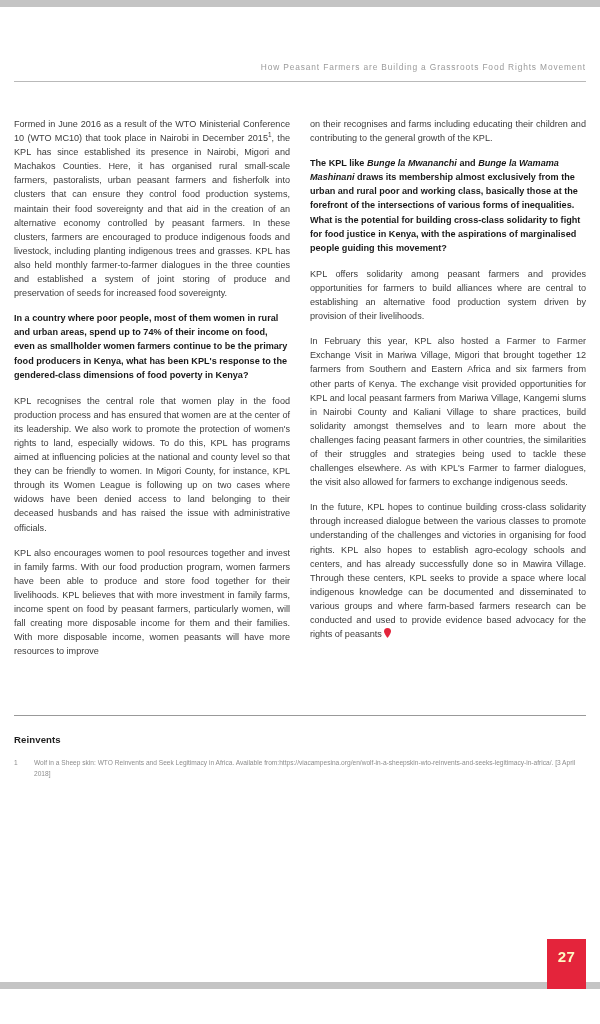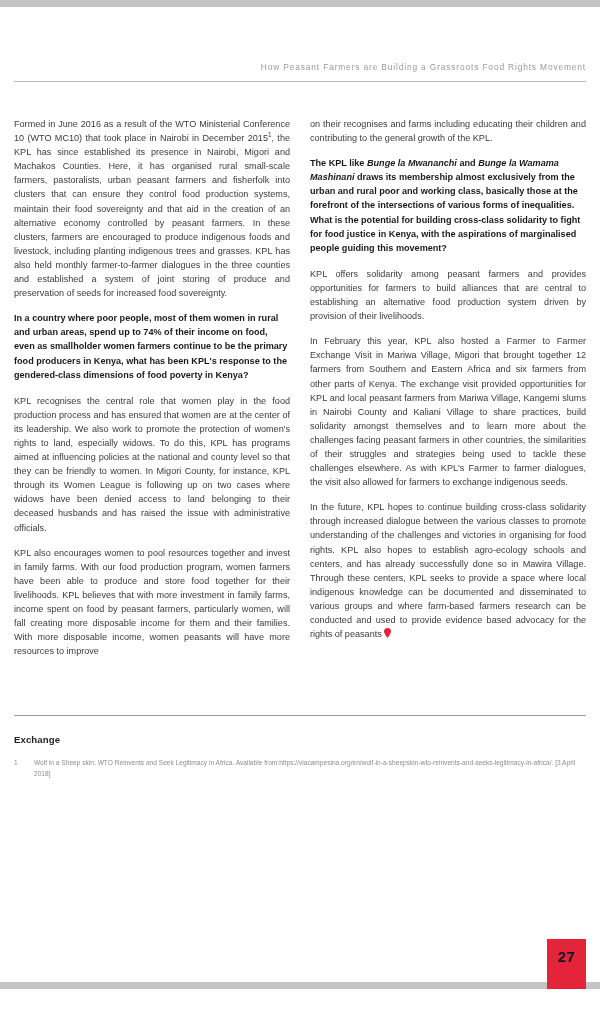--- a/index.html
+++ b/index.html
@@ -147,21 +147,21 @@
   }
 
   
   .page-badge {
     position: absolute;
     top: 932px;
     left: 547px;
     width: 39px;
     height: 50px;
     background: #e4243b;
-    color: #0f172a;
+    color: #fef9c3;
     font-size: 15px;
     font-weight: bold;
     display: flex;
     align-items: flex-start;
     justify-content: center;
     padding-top: 9px;
     box-sizing: border-box;
     letter-spacing: 0.5px;
   }
 </style>
@@ -187,35 +187,35 @@
       <p>KPL recognises the central role that women play in the food production process and has ensured that women are at the center of its leadership. We also work to promote the protection of women's rights to land, especially widows. To do this, KPL has programs aimed at influencing policies at the national and county level so that they can be friendly to women. In Migori County, for instance, KPL through its Women League is following up on two cases where widows have been denied access to land belonging to their deceased husbands and has raised the issue with administrative officials.</p>
 
       <p>KPL also encourages women to pool resources together and invest in family farms. With our food production program, women farmers have been able to produce and store food together for their livelihoods. KPL believes that with more investment in family farms, income spent on food by peasant farmers, particularly women, will fall creating more disposable income for them and their families. With more disposable income, women peasants will have more resources to improve</p>
     </div>
 
     <div class="col">
       <p>on their recognises and farms including educating their children and contributing to the general growth of the KPL.</p>
 
       <p class="q"><span>The KPL like </span><i>Bunge la Mwananchi</i><span> and </span><i>Bunge la Wamama Mashinani</i><span> draws its membership almost exclusively from the urban and rural poor and working class, basically those at the forefront of the intersections of various forms of inequalities. What is the potential for building cross-class solidarity to fight for food justice in Kenya, with the aspirations of marginalised people guiding this movement?</span></p>
 
-      <p>KPL offers solidarity among peasant farmers and provides opportunities for farmers to build alliances that are central to establishing an alternative food production system driven by provision of their livelihoods.</p>
+      <p>KPL offers solidarity among peasant farmers and provides opportunities for farmers to build alliances where are central to establishing an alternative food production system driven by provision of their livelihoods.</p>
 
       <p>In February this year, KPL also hosted a Farmer to Farmer Exchange Visit in Mariwa Village, Migori that brought together 12 farmers from Southern and Eastern Africa and six farmers from other parts of Kenya. The exchange visit provided opportunities for KPL and local peasant farmers from Mariwa Village, Kangemi slums in Nairobi County and Kaliani Village to share practices, build solidarity amongst themselves and to learn more about the challenges facing peasant farmers in other countries, the similarities of their struggles and strategies being used to tackle these challenges elsewhere. As with KPL's Farmer to farmer dialogues, the visit also allowed for farmers to exchange indigenous seeds.</p>
 
       <p><span>In the future, KPL hopes to continue building cross-class solidarity through increased dialogue between the various classes to promote understanding of the challenges and victories in organising for food rights. KPL also hopes to establish agro-ecology schools and centers, and has already successfully done so in Mawira Village. Through these centers, KPL seeks to provide a space where local indigenous knowledge can be documented and disseminated to various groups and where farm-based farmers research can be conducted and used to provide evidence based advocacy for the rights of peasants</span><span class="endmark">
            <svg width="7" height="10" viewBox="0 0 7 10" aria-hidden="true">
               <path d="M3.5 10 C3.5 10 7 5.4 7 3.5 A3.5 3.5 0 0 0 0 3.5 C0 5.4 3.5 10 3.5 10 Z" fill="#e4243b"></path>
             </svg>
          </span></p>
     </div>
 
   </div>
 
   <div class="footnote-rule"></div>
-  <div class="footnotes-title">Exchange</div>
+  <div class="footnotes-title">Reinvents</div>
 
   <div class="footnote-list">
     <div class="footnote-item">
       <div class="footnote-num">1</div>
       <div class="footnote-text">Wolf in a Sheep skin: WTO Reinvents and Seek Legitimacy in Africa. Available from:https://viacampesina.org/en/wolf-in-a-sheepskin-wto-reinvents-and-seeks-legitimacy-in-africa/. [3 April 2018]</div>
     </div>
   </div>
 
   <div class="page-badge">27</div>
 

